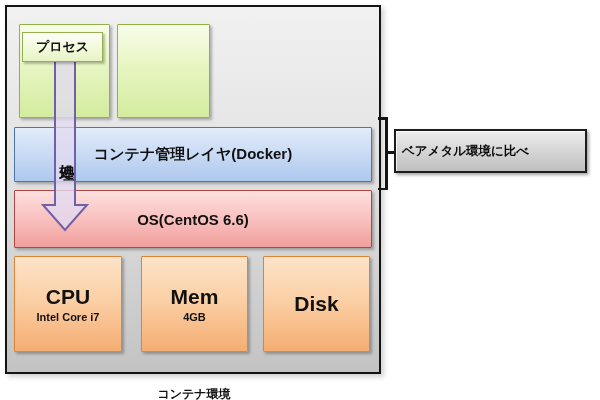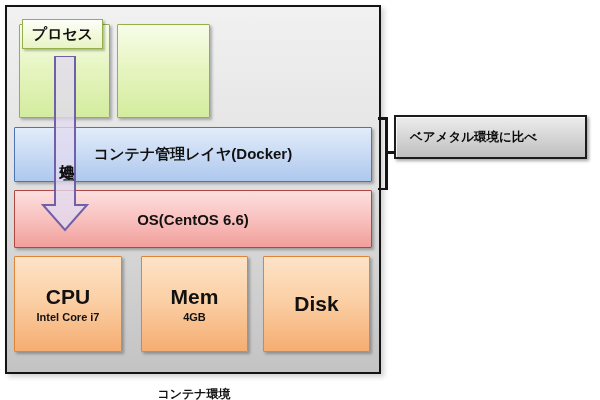--- a/index.html
+++ b/index.html
@@ -29,26 +29,26 @@
     display: flex; align-items: center; justify-content: center;
   }
   .green-box {
     background: linear-gradient(180deg, #f7fce9 0%, #e7f5c2 45%, #d3ec9e 100%);
     border: 1.5px solid #93b04a;
   }
   .box-green-1 { left: 19px; top: 24px; width: 91px; height: 94px; }
   .box-green-2 { left: 117px; top: 24px; width: 93px; height: 94px; }
 
   .process-box {
-    left: 22px; top: 19px; width: 81px; height: 30px;
+    left: 22px; top: 32px; width: 81px; height: 30px;
     background: linear-gradient(180deg, #fdfef9 0%, #f2f9da 55%, #e7f4c6 100%);
     border: 1.5px solid #93b04a;
     box-shadow: 1.5px 1.5px 2px rgba(0,0,0,0.25);
     display: flex; align-items: center; justify-content: center;
-    font-size: 15px; font-weight: bold; color: #111;
+    font-size: 13px; font-weight: bold; color: #111;
     z-index: 6;
     text-align: right;
   }
 
   .docker-box {
     left: 14px; top: 127px; width: 358px; height: 55px;
     background: linear-gradient(180deg, #e2ecfa 0%, #cbdcf5 45%, #aec8ee 100%);
     border: 1.5px solid #4a77b4;
     font-size: 15px; font-weight: bold; color: #111;
     z-index: 2;
@@ -87,25 +87,25 @@
 
   
   .bracket-part { background: #141414; z-index: 3; }
   .bracket-vline { left: 385px; top: 117px; width: 2.5px; height: 73px; }
   .bracket-tick-top { left: 378px; top: 117px; width: 9px; height: 2.5px; }
   .bracket-tick-bottom { left: 378px; top: 187.5px; width: 9px; height: 2.5px; }
   .bracket-connector { left: 385px; top: 151px; width: 10px; height: 2.5px; }
 
   
   .callout-box {
-    left: 394px; top: 115px; width: 193px; height: 44px;
+    left: 394px; top: 129px; width: 193px; height: 44px;
     background: linear-gradient(180deg, #ededed 0%, #d8d8d8 45%, #bfbfbf 100%);
     border: 2px solid #1c1c1c;
     box-shadow: 2px 2px 3px rgba(0,0,0,0.35), inset 1px 1px 0 rgba(255,255,255,0.75);
-    padding: 3px 14px;
+    padding: 3px 6px;
     display: flex; flex-direction: column; justify-content: center;
     font-size: 12.5px; font-weight: bold; color: #0a0a0a; line-height: 17px;
     white-space: nowrap;
   }
 
   .env-label {
     left: 5px; top: 380px; width: 378px;
     text-align: center;
     font-size: 12px; font-weight: bold; color: #111; margin-top: 6px;
   }

